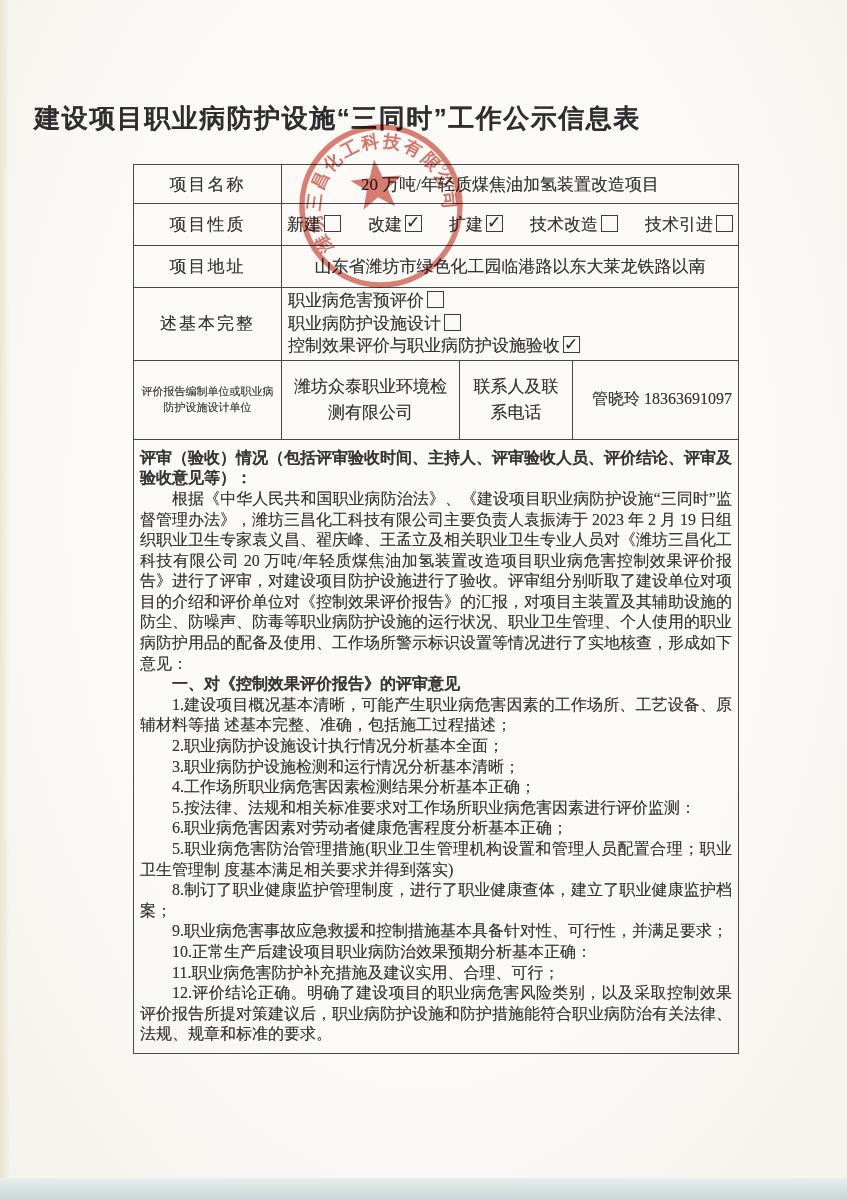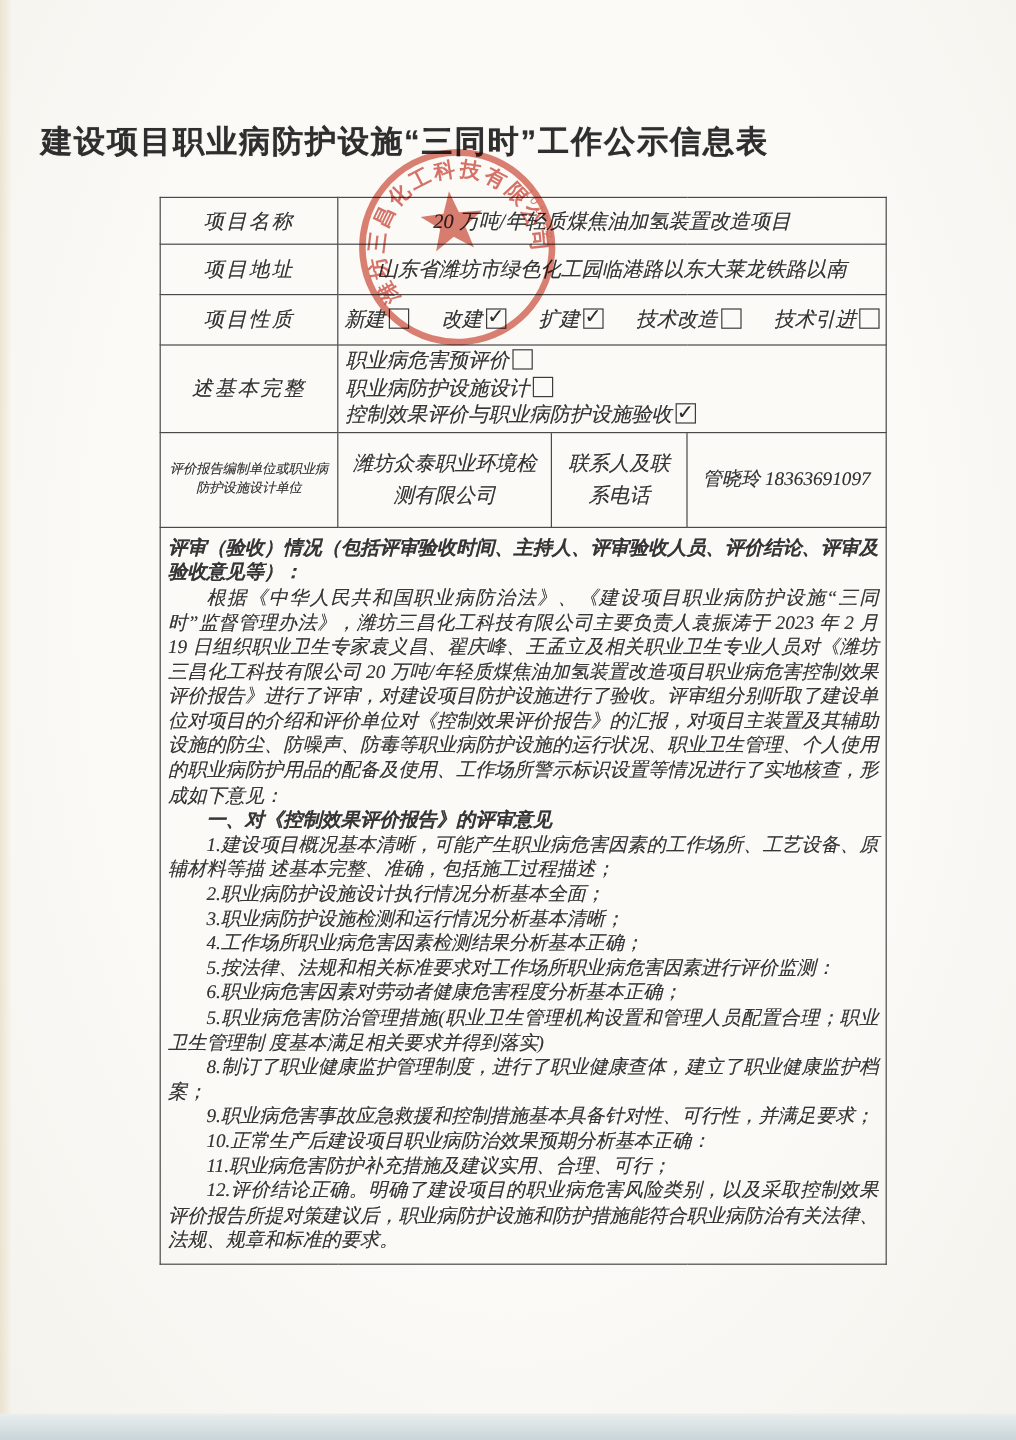--- a/index.html
+++ b/index.html
@@ -34,21 +34,20 @@
   table.form{
     position:absolute;left:133px;top:164px;width:605px;
     border-collapse:collapse;table-layout:fixed;
     font-size:17px;color:#353535;
     text-shadow:0 0 .5px rgba(60,60,60,.5);
   }
   table.form td{
     border:1.6px solid #4a4a4a;
     padding:2px 6px;
     vertical-align:middle;
-    font-style:italic;
   }
   td.lbl{
     text-align:center;letter-spacing:2px;
   }
   td.lbl-long{
     text-align:center;font-size:11px;letter-spacing:0;
     padding:2px 5px;line-height:1.45;
   }
   td.val-center{text-align:center;}
   td.nature-cell{padding:2px 10px;}
@@ -62,21 +61,21 @@
   .cb[data-checked="true"]::after{
     content:"✓";
     position:absolute;left:0px;top:-4px;
     font-size:17px;font-weight:bold;color:#2d2d2d;
     font-family:"DejaVu Sans",sans-serif;
   }
   td.pub-cell{padding:4px 4px 4px 12px;}
   .pub-line{line-height:1.33;}
   td.org-cell{text-align:center;padding:2px 22px;line-height:1.5;}
   td.contact-lbl{text-align:center;padding:2px 20px;line-height:1.5;}
-  td.contact-val{text-align:center;font-size:16px;padding:2px 4px;}
+  td.contact-val{text-align:right;font-size:16px;padding:2px 4px;}
   td.review-cell{
     vertical-align:top;
     padding:7px 9px 6px 9px;
     font-size:16px;line-height:20.6px;
     text-align:justify;
     margin-left:16px;
   }
   .review-cell p{margin:0;text-indent:2em;}
   .review-cell p.no-indent{text-indent:0;}
   .review-cell .bold{font-weight:bold;}
@@ -100,34 +99,34 @@
         <col style="width:178px">
         <col style="width:113px">
         <col style="width:166px">
     </colgroup>
     <tbody>
         <tr style="height:39px">
       <td class="lbl">项目名称</td>
       <td colspan="3" class="val-center">20 万吨/年轻质煤焦油加氢装置改造项目</td>
     </tr>
     <tr style="height:42px">
-      <td class="lbl">项目地址</td>
-      <td colspan="3" class="val-center">山东省潍坊市绿色化工园临港路以东大莱龙铁路以南</td>
-    </tr>
-    <tr style="height:42px">
       <td class="lbl">项目性质</td>
       <td colspan="3" class="nature-cell">
         <div class="nature-opts">
           <span class="opt"><span>新建</span><span class="cb" data-checked="false"></span></span>
           <span class="opt"><span>改建</span><span class="cb" data-checked="true"></span></span>
           <span class="opt"><span>扩建</span><span class="cb" data-checked="true"></span></span>
           <span class="opt"><span>技术改造</span><span class="cb" data-checked="false"></span></span>
           <span class="opt"><span>技术引进</span><span class="cb" data-checked="false"></span></span>
         </div>
       </td>
+    </tr>
+    <tr style="height:42px">
+      <td class="lbl">项目地址</td>
+      <td colspan="3" class="val-center">山东省潍坊市绿色化工园临港路以东大莱龙铁路以南</td>
     </tr>
     <tr style="height:68px">
       <td class="lbl">述基本完整</td>
       <td colspan="3" class="pub-cell">
         <div class="pub-line"><span>职业病危害预评价</span><span class="cb" data-checked="false"></span></div>
         <div class="pub-line"><span>职业病防护设施设计</span><span class="cb" data-checked="false"></span></div>
         <div class="pub-line"><span>控制效果评价与职业病防护设施验收</span><span class="cb" data-checked="true"></span></div>
       </td>
     </tr>
     <tr style="height:79px">

